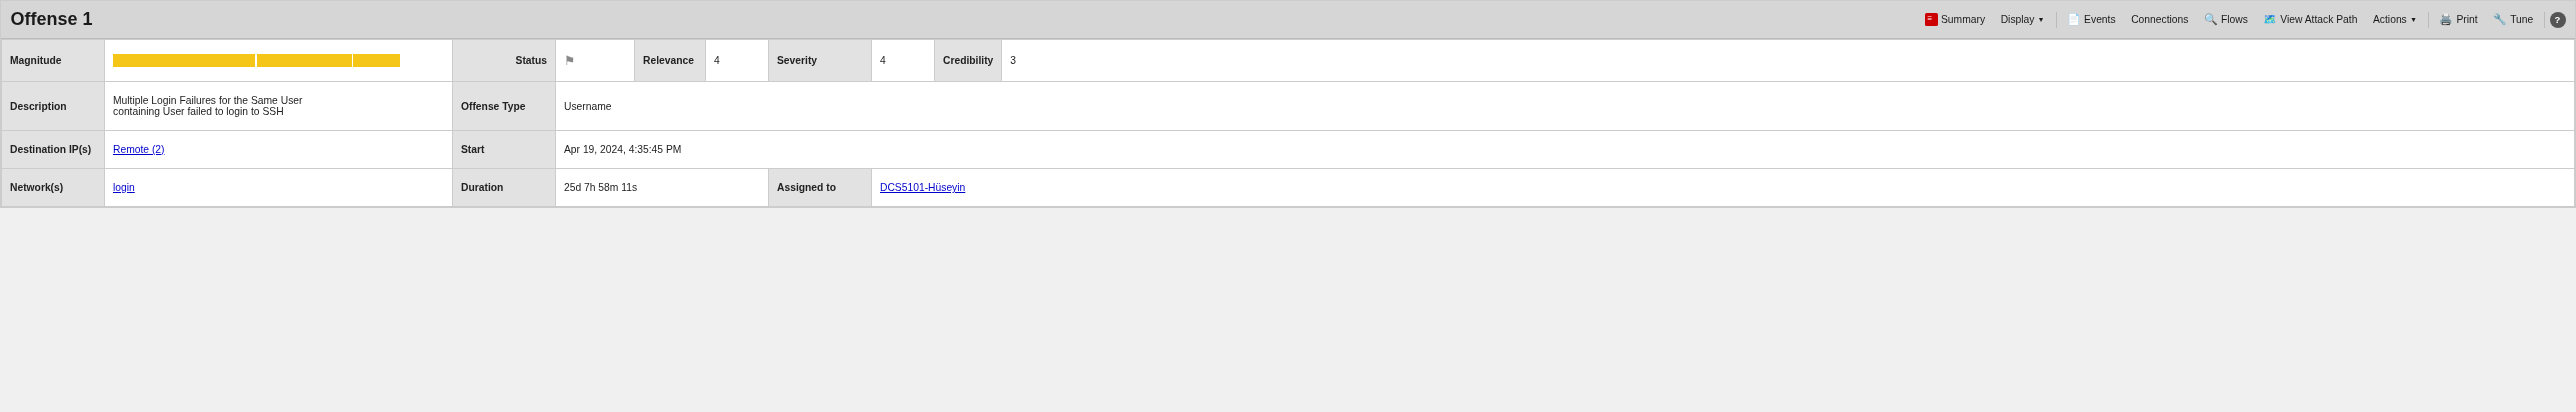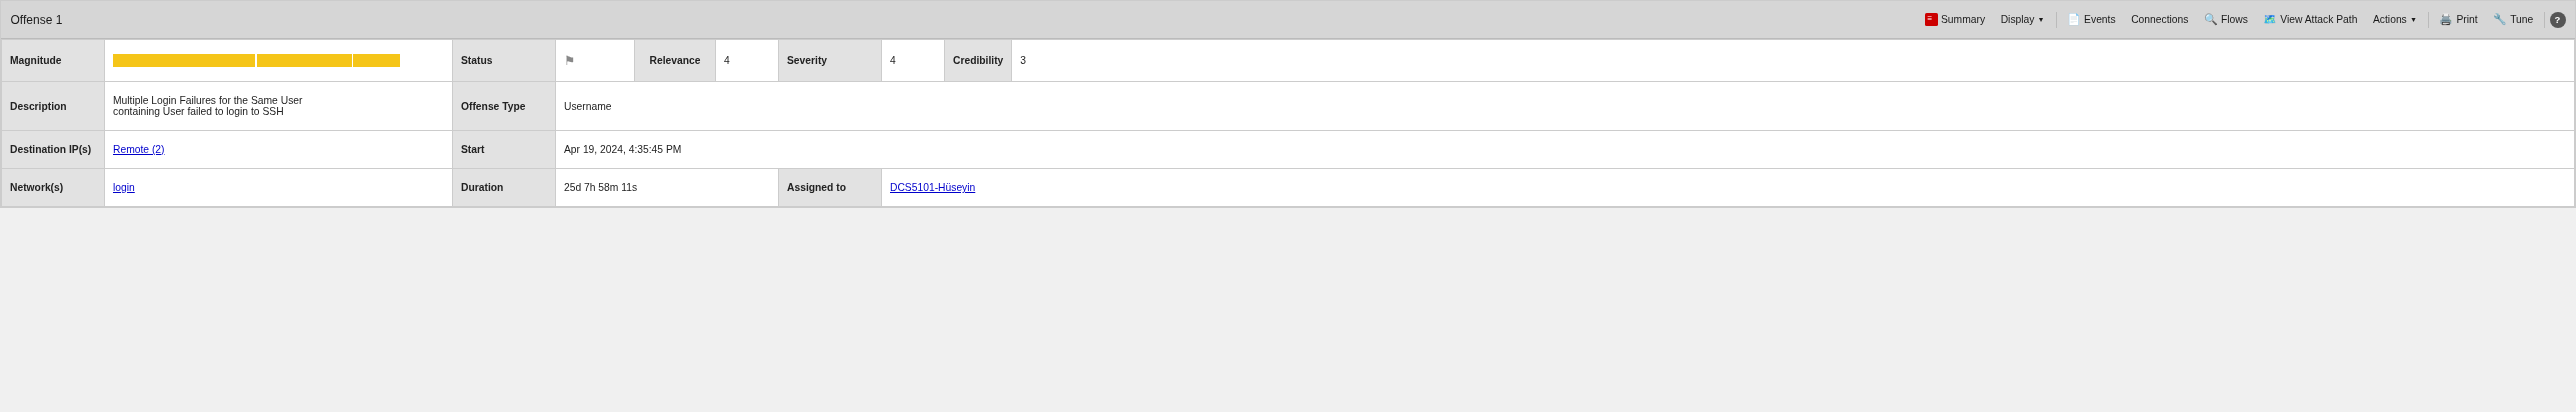--- a/index.html
+++ b/index.html
@@ -18,22 +18,22 @@
     .header-bar {
       display: flex;
       align-items: center;
       justify-content: space-between;
       background: #d6d6d6;
       border-bottom: 0.8px solid #bbb;
       padding: 0 9.5px;
       height: 38px;
     }
     .header-title {
-      font-size: 12px;
-      font-weight: normal;
+      font-size: 18px;
+      font-weight: bold;
       color: #1a1a1a;
     }
     .header-actions {
       display: flex;
       align-items: center;
       gap: 3px;
     }
     .header-btn {
       display: flex;
       align-items: center;
@@ -196,27 +196,27 @@
 
       <tr>
         <td class="label-cell">Magnitude</td>
         <td class="value-cell" style="width:348px;">
           <div class="magnitude-bar">
             <span class="mag-seg" style="width:142px; background:#f5c518;"></span>
             <span class="mag-seg" style="width:95px; background:#f5c518;"></span>
             <span class="mag-seg" style="width:47px; background:#f5c518;"></span>
           </div>
         </td>
-        <td class="label-cell" style="width:63px;">Status</td>
+        <td class="label-cell" style="width:63px;text-align:right;">Status</td>
         <td class="value-cell" style="width:79px;">
           <div class="status-container">
             <span style="font-size:12.6px; color:#888;">⚑</span>
           </div>
         </td>
-        <td class="label-cell" style="width:81px;text-align:center;">Relevance</td>
+        <td class="label-cell" style="width:71px;">Relevance</td>
         <td class="value-cell" style="width:63px;">4</td>
         <td class="label-cell" style="width:63px;">Severity</td>
         <td class="value-cell" style="width:63px;">4</td>
         <td class="label-cell" style="width:66px;">Credibility</td>
         <td class="value-cell">3</td>
       </tr>
 
       <tr>
         <td class="label-cell">Description</td>
         <td class="value-cell" style="white-space:pre-line;">Multiple Login Failures for the Same User

